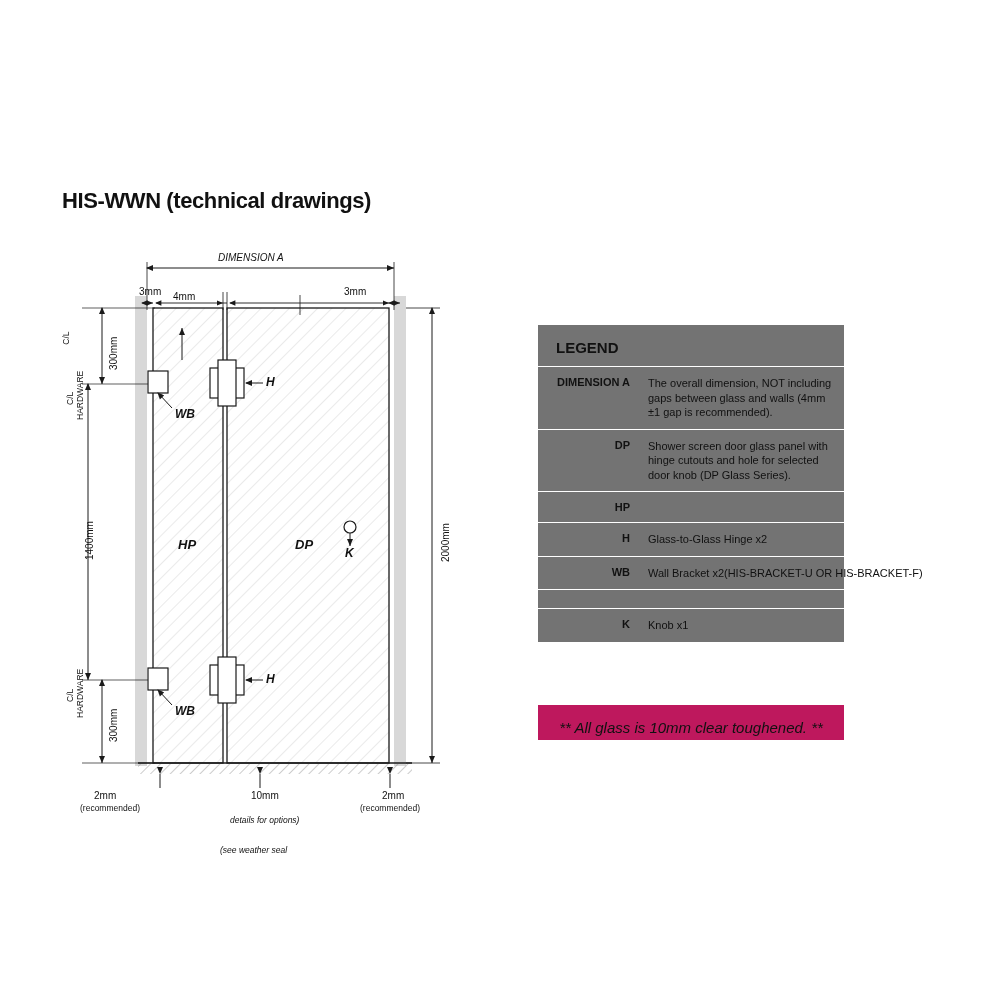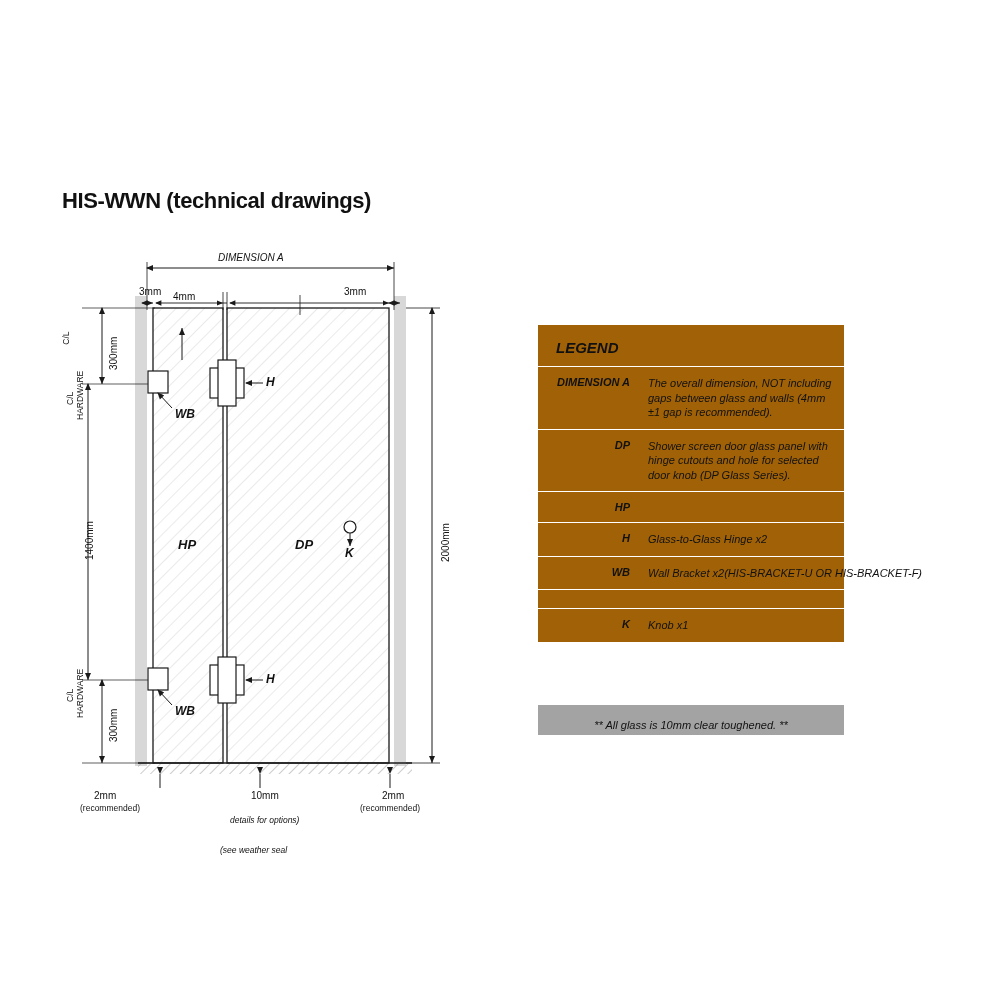--- a/index.html
+++ b/index.html
@@ -51,23 +51,22 @@
     transform-origin: 0 0;
     transform: rotate(-90deg);
   }
 
   
   #legend {
     position: absolute;
     left: 538px;
     top: 325px;
     width: 306px;
-    background: #a16207;
+    background: #737373;
     padding: 0;
-    font-style: italic;
   }
   #legend-title {
     font-size: 15px;
     font-weight: bold;
     padding: 14px 0 10px 18px;
     color: #111;
     border-bottom: 1px solid #ffffff;
   }
   .legend-row {
     display: flex;
@@ -92,26 +91,26 @@
     color: #111;
     line-height: 1.32;
     box-sizing: border-box;
   }
   .legend-desc.wide {
     white-space: nowrap;
     overflow: visible;
   }
   .legend-row.spacer { min-height: 18px; }
   #legend-footnote {
-    font-size: 11px;
+    font-size: 15px;
     font-style: italic;
     text-align: center;
     padding: 14px 0 4px 0;
     color: #111;
-    background: #a3a3a3;
+    background: #be185d;
   }
 </style>
 </head>
 <body>
 
 <div id="page-title">HIS-WWN (technical drawings)</div>
 
 <div id="drawing">
   <svg width="420" height="600" viewBox="0 0 420 600">
     <defs>

